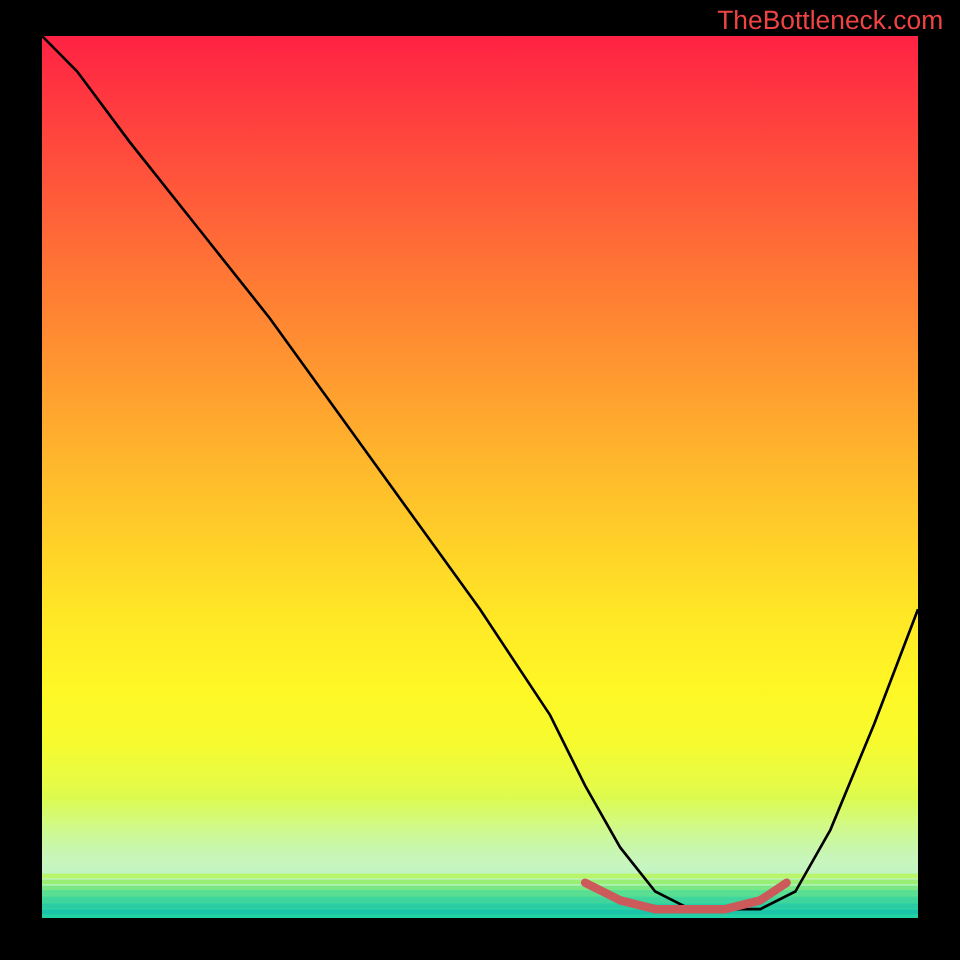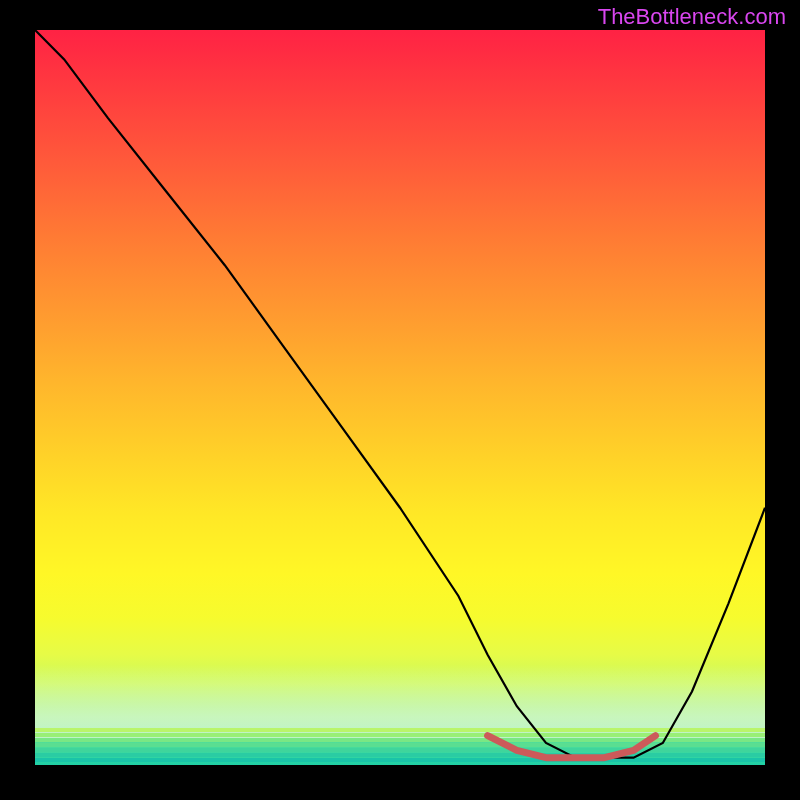--- a/index.html
+++ b/index.html
@@ -7,21 +7,21 @@
   .container {
     position: relative;
     width: 800px;
     height: 800px;
     background: #000;
   }
   .watermark {
     position: absolute;
     top: 4px;
     right: 14px;
-    color: #d946ef;
+    color: #ef4444;
     font-size: 22px;
     font-weight: 500;
     z-index: 5;
   }
   .plot-area {
     position: absolute;
     left: 35px;
     top: 30px;
     width: 730px;
     height: 735px;

